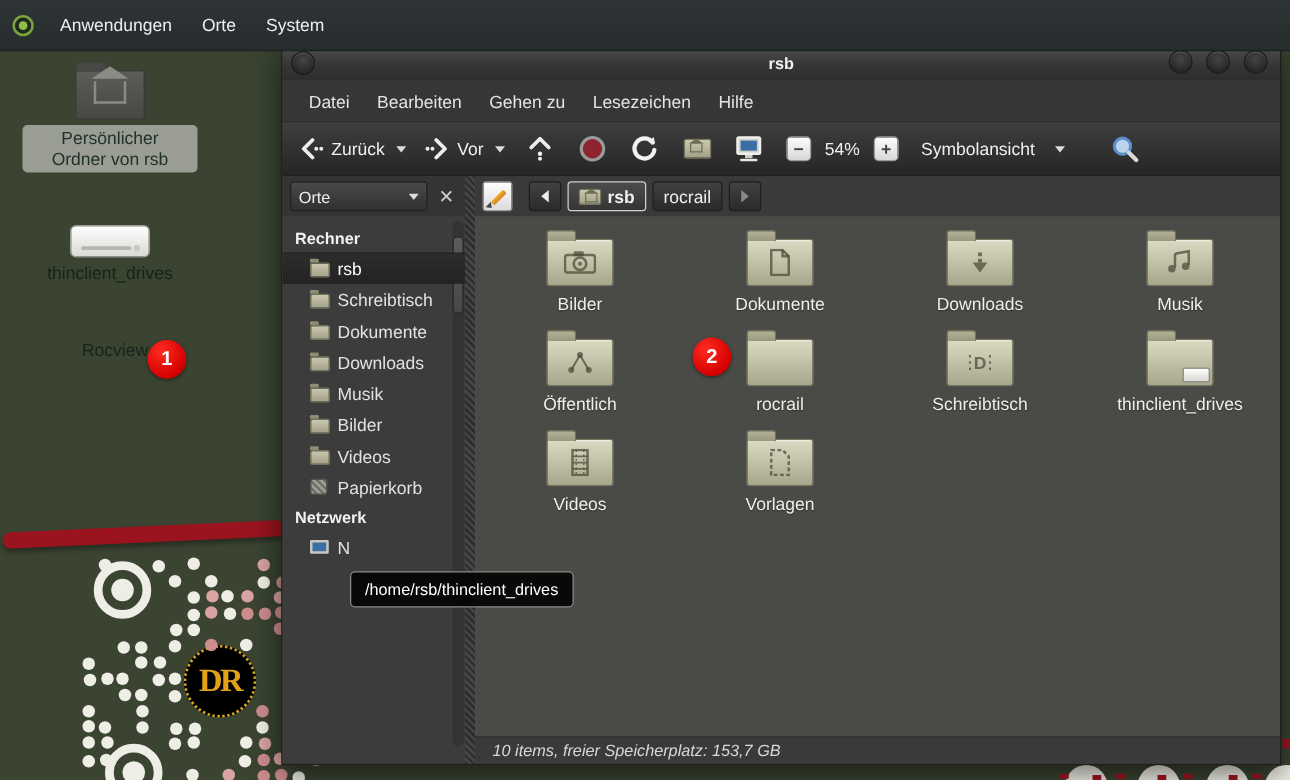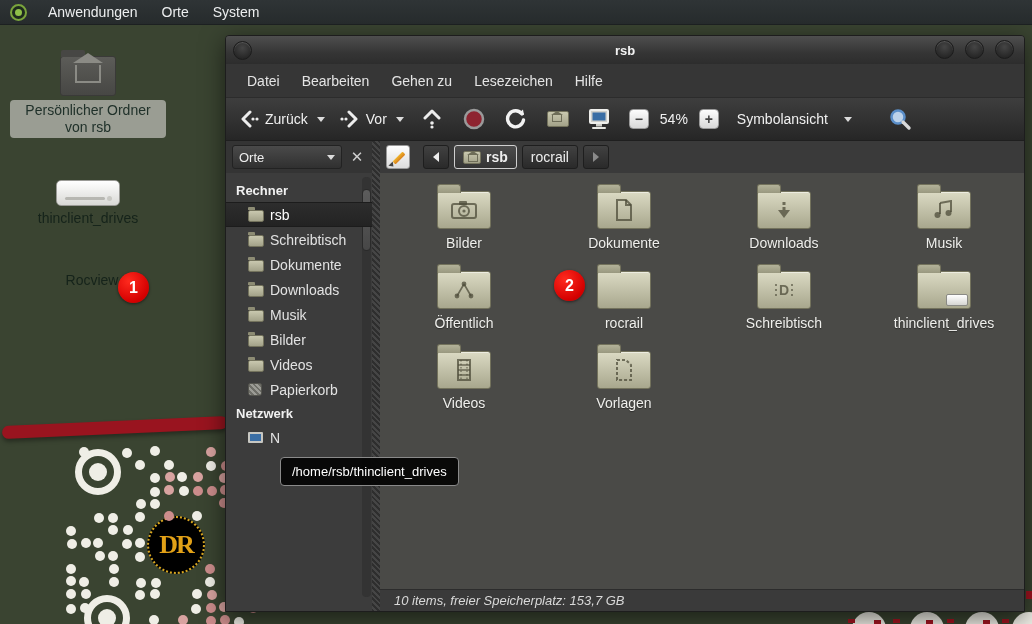--- a/index.html
+++ b/index.html
@@ -1,21 +1,21 @@
 <!DOCTYPE html>
 <html><head>
 <meta charset="utf-8">
 <style>
   * { margin:0; padding:0; box-sizing:border-box; }
   html,body { width:1032px; height:624px; overflow:hidden;
     font-family:"Liberation Sans", sans-serif; }
   body { position:relative; background:#3a4431; }
 
   
-  .panel { position:absolute; left:0; top:0; width:1032px; height:25px;
+  .panel { position:absolute; left:0; top:0; width:1032px; height:41px;
     background:linear-gradient(#2f3436,#262b2c); display:flex; align-items:center;
     z-index:40; border-bottom:1px solid #1c2021; }
   .panel-logo { width:17px; height:17px; border-radius:50%; margin:0 9px 0 10px;
     background:#1e2a1e; border:2px solid #7aa43c; position:relative; }
   .panel-logo::after { content:''; position:absolute; left:3px; top:3px; width:7px; height:7px;
     border-radius:50%; background:#8fbf49; }
   .panel-menu { color:#eceeef; font-size:14px; padding:0 12px; height:25px;
     display:flex; align-items:center; cursor:default; }
 
   
@@ -298,21 +298,21 @@
     <div class="red-dash" style="left: 947px; top: 619px;"></div>
     <div class="red-dash" style="left: 983px; top: 620px;"></div>
     <div class="red-dash" style="left: 1002px; top: 619px;"></div>
     <div class="red-dash" style="left: 1026px; top: 591px; width: 6px; height: 8px;"></div>
   </div>
 
 <div class="dicon" style="left:18px; top:48px; width:140px;">
   <div class="home-folder">
       <div class="home-house"></div>
     </div>
-  <div class="dlabel sel" style="width:156px;">Persönlicher Ordner von rsb</div>
+  <div class="dlabel sel" style="width:140px;">Persönlicher Ordner von rsb</div>
 </div>
 <div class="dicon" style="left:14px; top:180px; width:148px;">
   <div class="drive-icon"></div>
   <div class="dlabel">thinclient_drives</div>
 </div>
 <div class="dicon" style="left:62px; top:268px; width:60px;">
   <div class="dlabel">Rocview</div>
 </div>
 <div class="badge" style="left:118px; top:272px;">1</div>
 

